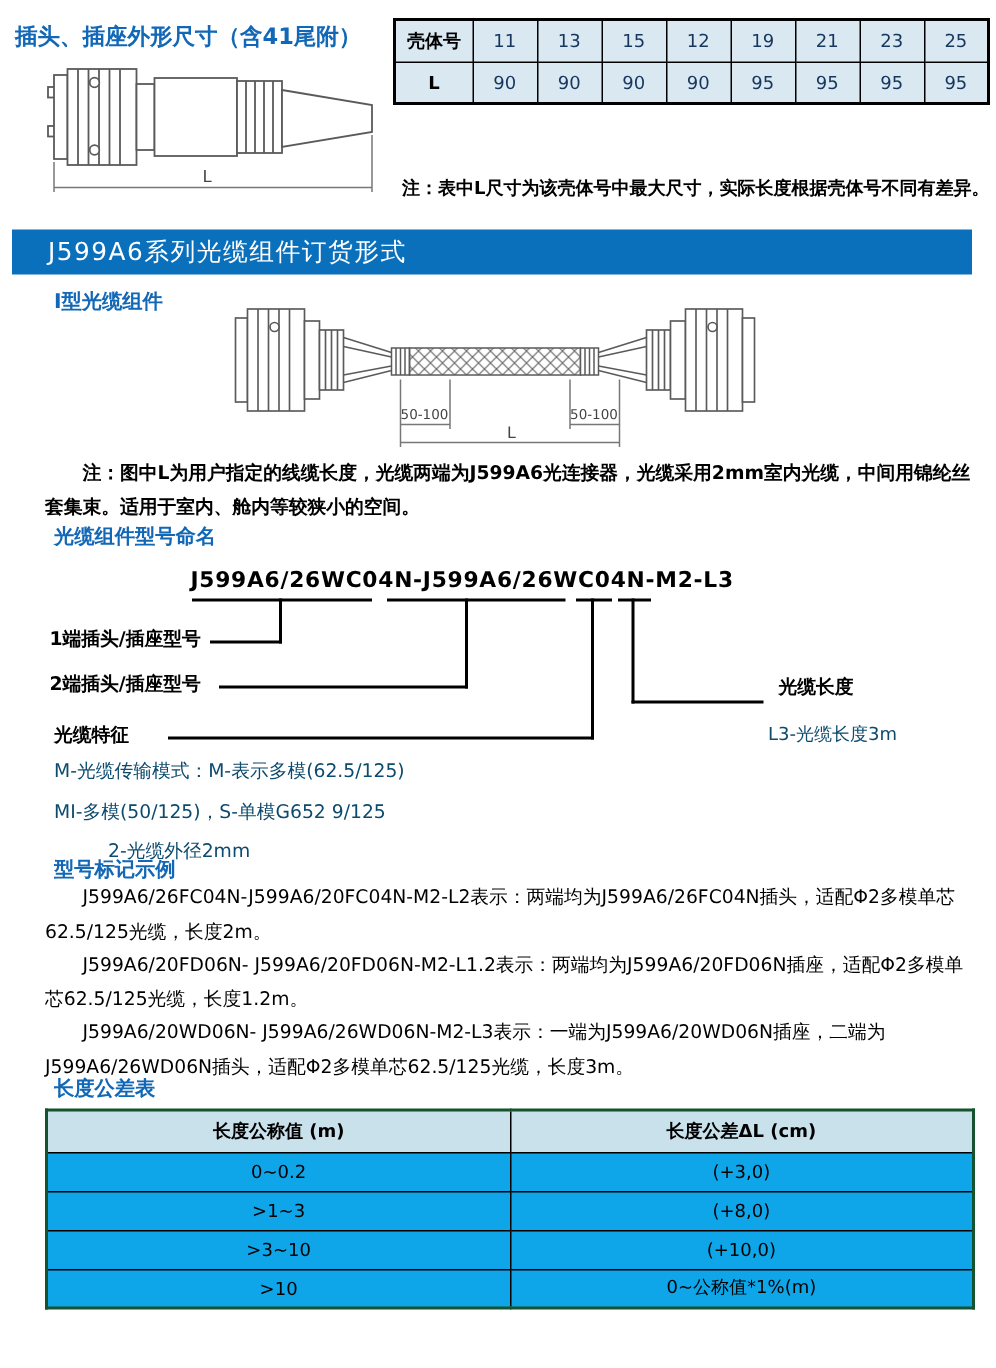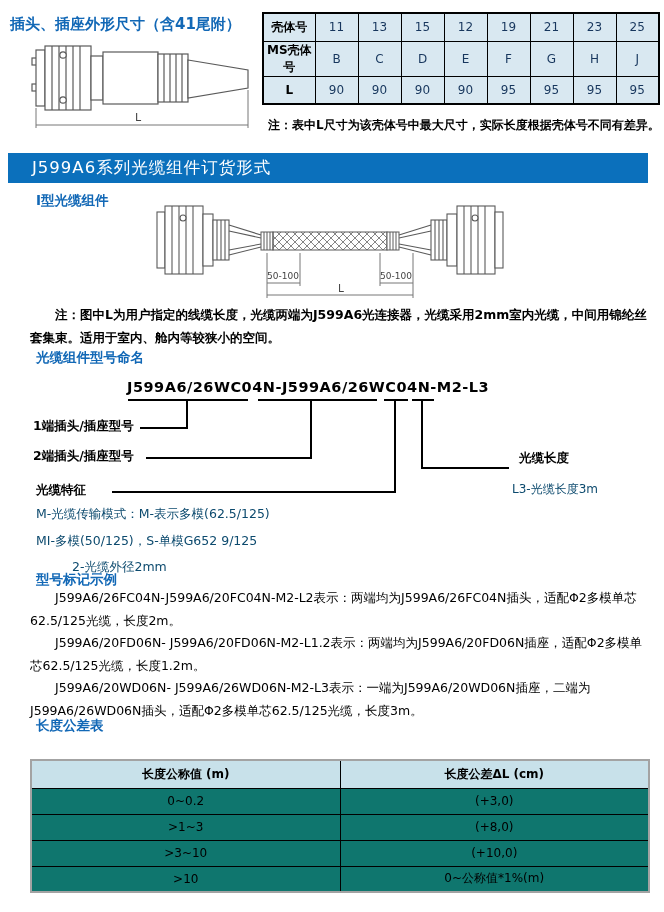--- a/index.html
+++ b/index.html
@@ -26,25 +26,25 @@
   .body-text { font-size:12.5px; color:#0c4a6e; }
   .body-bold { font-size:12.5px; font-weight:bold; color:#000; }
 
   .pn { font-weight:bold; font-size:14.5px; letter-spacing:0.5px; color:#000; }
 
   .tline { background:#000; }
   .tree-label { font-weight:bold; font-size:12.5px; color:#000; white-space:nowrap; }
 
   .examples p { text-indent:2em; line-height:22.5px; font-size:12.5px; color:#000; }
 
-  table.tol { border-collapse:collapse; table-layout:fixed; width:618px; border:2px solid #a3a3a3;margin-top:20px; }
+  table.tol { border-collapse:collapse; table-layout:fixed; width:618px; border:2px solid #14532d; }
   table.tol td { border:1px solid #000; text-align:center; vertical-align:middle;
                  font-size:12px; height:26px; color:#000; }
   table.tol tr.hdr td { background:#c8e1ea; font-weight:bold; }
-  table.tol tr.body td { background:#0f766e; }
+  table.tol tr.body td { background:#0ea5e9; }
 
   svg { display:block; }
 </style>
 </head>
 <body>
 
 <div class="page">
 
   <div class="abs title-blue" style="left:10px; top:15px;">插头、插座外形尺寸（含41尾附）</div>
 
@@ -86,31 +86,20 @@
       <td class="rowlab" style="width:52px;">壳体号</td>
       <td style="width:43px;">11</td>
       <td style="width:43px;">13</td>
       <td style="width:43px;">15</td>
       <td style="width:43px;">12</td>
       <td style="width:43px;">19</td>
       <td style="width:43px;">21</td>
       <td style="width:43px;">23</td>
       <td style="width:43px;">25</td>
     </tr>
-    <tr style="height:33px;">
-      <td class="rowlab">MS壳体号</td>
-      <td>B</td>
-      <td>C</td>
-      <td>D</td>
-      <td>E</td>
-      <td>F</td>
-      <td>G</td>
-      <td>H</td>
-      <td>J</td>
-    </tr>
     <tr style="height:28px;">
       <td class="rowlab">L</td>
       <td>90</td>
       <td>90</td>
       <td>90</td>
       <td>90</td>
       <td>95</td>
       <td>95</td>
       <td>95</td>
       <td>95</td>

